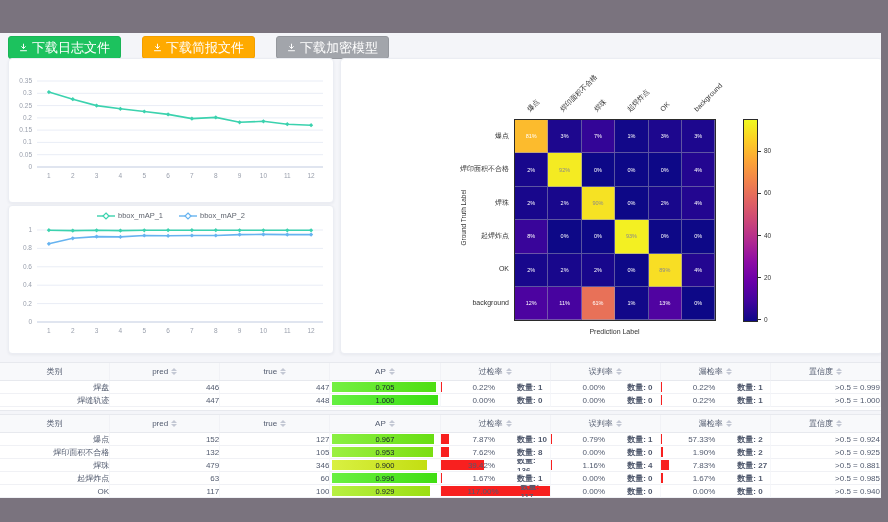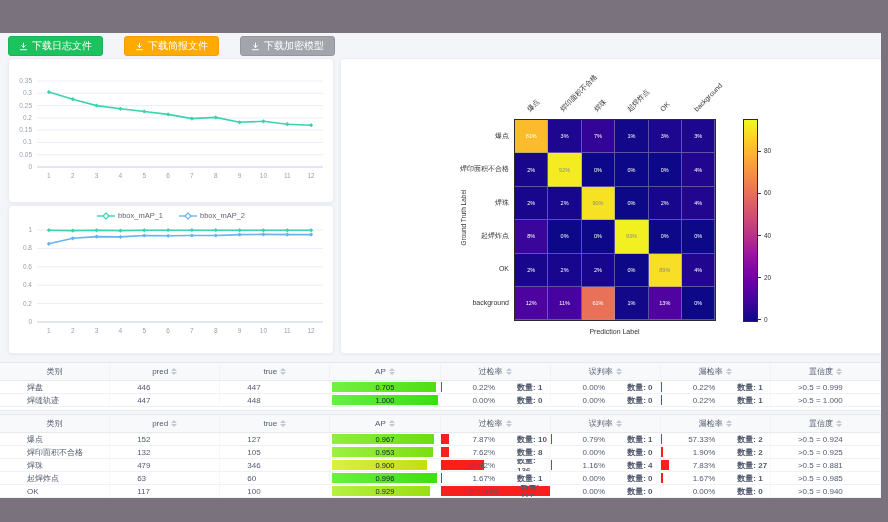--- a/index.html
+++ b/index.html
@@ -1,21 +1,21 @@
 <!DOCTYPE html>
 <html><head>
 <meta charset="utf-8">
 <style>
   html,body{margin:0;padding:0;background:#555;font-family:"Liberation Sans",sans-serif;}
   .stage{position:relative;width:888px;height:522px;background:#7a737e;overflow:hidden;}
   .page{position:absolute;left:0;top:33px;width:881px;height:465px;background:#f4f5f9;overflow:hidden;}
 
   
   .toolbar{position:absolute;left:8px;top:3px;display:flex;gap:21px;}
-  .btn{display:inline-flex;align-items:center;gap:4px;font-size:10px;padding:4px 10px;border-radius:3px;
+  .btn{display:inline-flex;align-items:center;gap:4px;font-size:13px;padding:4px 10px;border-radius:3px;
        border:1px solid transparent;line-height:1;cursor:pointer;white-space:nowrap;}
   .btn.green{background:#1cc25e;color:#fff;border-color:#19b456;}
   .btn.orange{background:#ffaa00;color:#fff;border-color:#f29f00;}
   .btn.plain{background:#fff;color:#5a5f6b;border-color:#d9dce2;}
   .btn.gray{background:#a2a5ab;color:#fff;border-color:#94979d;}
   .btn svg{display:block;}
 
   
   .card{position:absolute;background:#fff;border:1px solid #ebedf3;border-radius:4px;
         box-shadow:0 1px 3px rgba(31,45,61,.06);}
@@ -47,21 +47,21 @@
                    #cc4778 50%,#e16462 60%,#f2844b 70%,#fca636 80%,#fcce25 90%,#f0f921 100%);}
   .cbtick{position:absolute;left:417px;width:3px;height:1px;background:#333;}
   .cblabel{position:absolute;left:423px;font-size:6.5px;color:#333;height:9px;line-height:9px;}
 
   
   #table-area{position:absolute;left:0;top:329px;width:881px;}
   .tbl{background:#fff;border-top:1px solid #e7e9ee;border-bottom:1px solid #e7e9ee;margin-bottom:3px;padding-bottom:3px;}
   .tr{display:grid;grid-template-columns:repeat(8,12.5%);}
   .th{height:17px;background:#f8f9fb;display:flex;align-items:center;justify-content:center;
       font-size:8px;color:#515a6e;border-right:1px solid #f1f2f6;border-bottom:1px solid #e7e9ee;}
-  .td{position:relative;height:12px;display:flex;align-items:center;justify-content:flex-start;
+  .td{position:relative;height:12px;display:flex;align-items:center;justify-content:flex-end;
       font-size:8px;color:#515a6e;border-right:1px solid #f6f7fa;border-bottom:1px solid #f0f1f5;overflow:hidden;padding-left:27px;}
   .sort{display:inline-flex;flex-direction:column;margin-left:3px;gap:1px;}
   .sort i{width:0;height:0;border-left:3px solid transparent;border-right:3px solid transparent;display:block;}
   .sort .up{border-bottom:3px solid #c3c8d4;}
   .sort .dn{border-top:3px solid #c3c8d4;}
   .apwrap{position:absolute;left:2px;right:2px;top:1px;bottom:1px;display:flex;align-items:center;justify-content:center;}
   .apbar{position:absolute;left:0;top:0;bottom:0;}
   .apval{position:relative;font-size:7.5px;color:#16202b;}
   .ratebar{position:absolute;left:0;top:1px;bottom:1px;background:#f8201f;min-width:1px;}
   .rate{position:relative;width:44px;text-align:right;}

